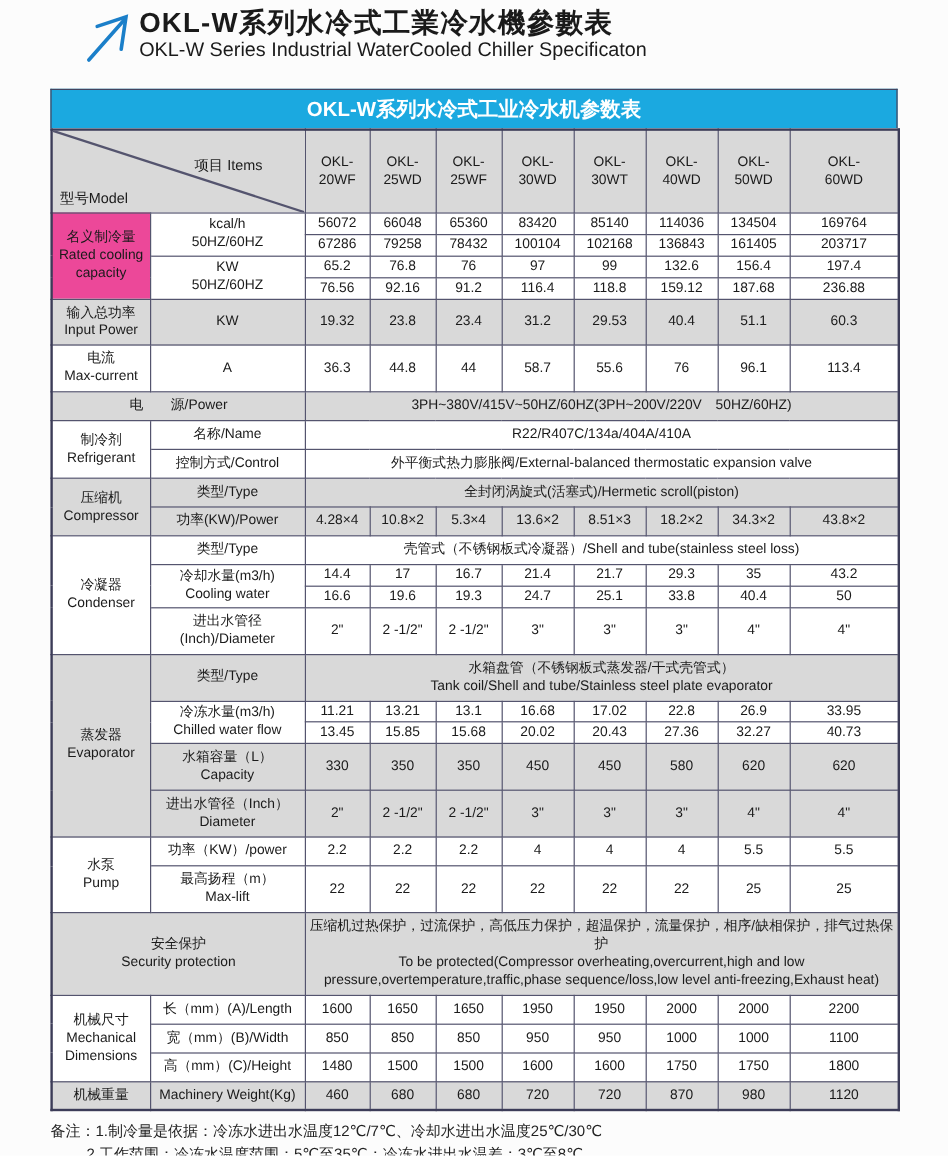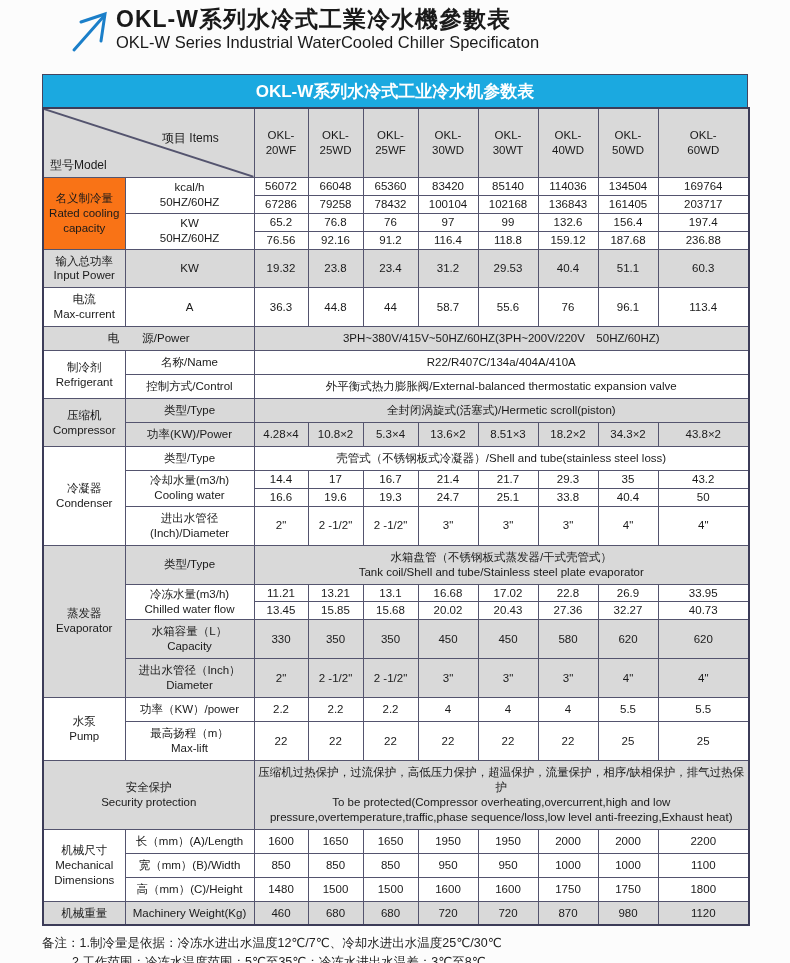--- a/index.html
+++ b/index.html
@@ -35,21 +35,21 @@
   }
   table.spec td{
     border:1px solid #54546e;
     text-align:center;vertical-align:middle;
     font-size:11.5px;line-height:1.3;
     padding:4px 2px;
     white-space:pre-line;word-break:break-word;
   }
   tr.slim td{padding:1px 2px;}
   tr.gr td{background:#d9d9d9;}
-  td.g{background:#f97316;}
+  td.g{background:#ec4899;}
   td.w{background:#ffffff;}
   td.left{text-align:left;padding:3px 6px;}
 
   td.corner{position:relative;height:34px;padding:0;}
   .corner-svg{position:absolute;left:0;top:0;width:100%;height:100%;display:block;}
   .corner-m{position:absolute;left:6px;bottom:3px;font-size:12px;}
   .corner-i{position:absolute;left:118px;top:6px;font-size:12px;margin-top:16px;}
 
   
   .notes{margin-top:8px;font-size:12.5px;line-height:1.5;color:#222;}

